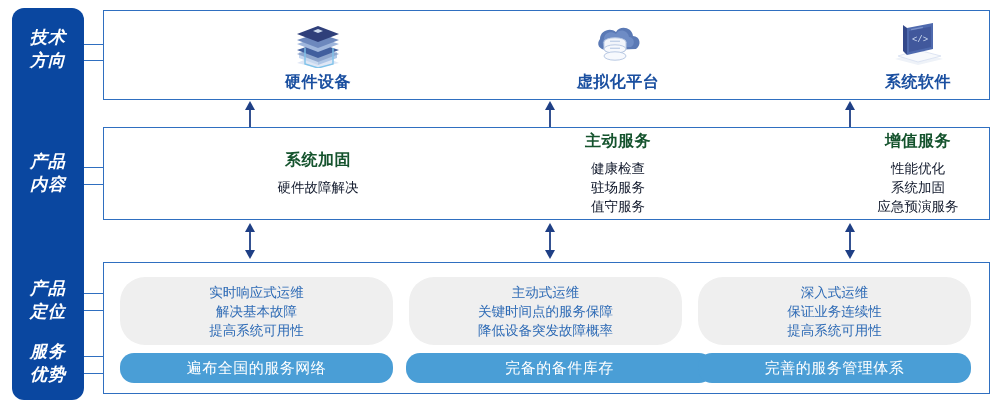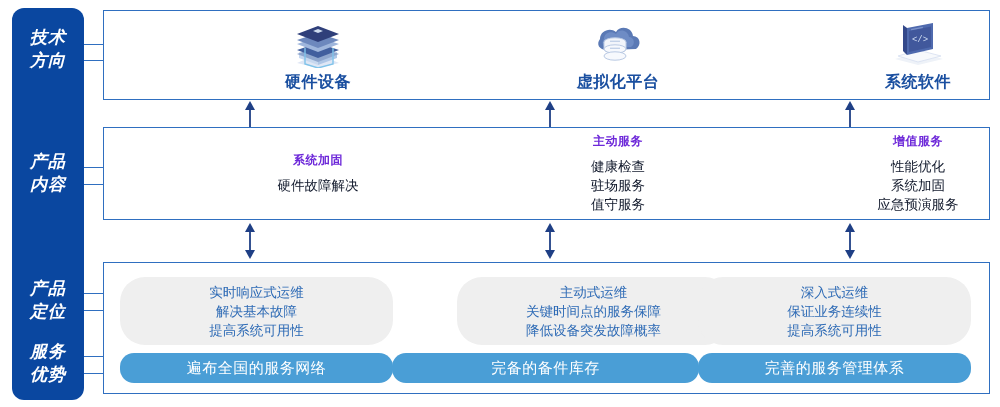--- a/index.html
+++ b/index.html
@@ -86,23 +86,23 @@
   .content-col {
     position: absolute;
     top: 0;
     height: 100%;
     display: flex;
     flex-direction: column;
     align-items: center;
     justify-content: center;
   }
   .content-head {
-    color: #6d28d9;
+    color: #14532d;
     font-weight: bold;
-    font-size: 12px;
+    font-size: 16px;
     letter-spacing: 0.5px;
     margin-bottom: 7px;
     white-space: nowrap;
   }
   .content-item {
     color: #0f172a;
     font-size: 13.5px;
     line-height: 19px;
     white-space: nowrap;
   }
@@ -293,26 +293,26 @@
 
   <div class="panel" style="left:103px; top:262px; width:887px; height:132px;">
 
     <div class="pos-card" style="left:16px; top:14px; width:273px; height:68px;">
       <span class="pos-line">实时响应式运维</span>
       <span class="pos-line">解决基本故障</span>
       <span class="pos-line">提高系统可用性</span>
     </div>
     <div class="adv-bar" style="left:16px; top:90px; width:273px; height:30px;">遍布全国的服务网络</div>
 
-    <div class="pos-card" style="left:305px; top:14px; width:273px; height:68px;margin-left:48px;">
+    <div class="pos-card" style="left:305px; top:14px; width:273px; height:68px;">
       <span class="pos-line">主动式运维</span>
       <span class="pos-line">关键时间点的服务保障</span>
       <span class="pos-line">降低设备突发故障概率</span>
     </div>
-    <div class="adv-bar" style="left:288px; top:90px; width:307px; height:30px;">完备的备件库存</div>
+    <div class="adv-bar" style="left:302px; top:90px; width:307px; height:30px;">完备的备件库存</div>
 
     <div class="pos-card" style="left:594px; top:14px; width:273px; height:68px;">
       <span class="pos-line">深入式运维</span>
       <span class="pos-line">保证业务连续性</span>
       <span class="pos-line">提高系统可用性</span>
     </div>
     <div class="adv-bar" style="left:594px; top:90px; width:273px; height:30px;">完善的服务管理体系</div>
   </div>
 
 </div>

